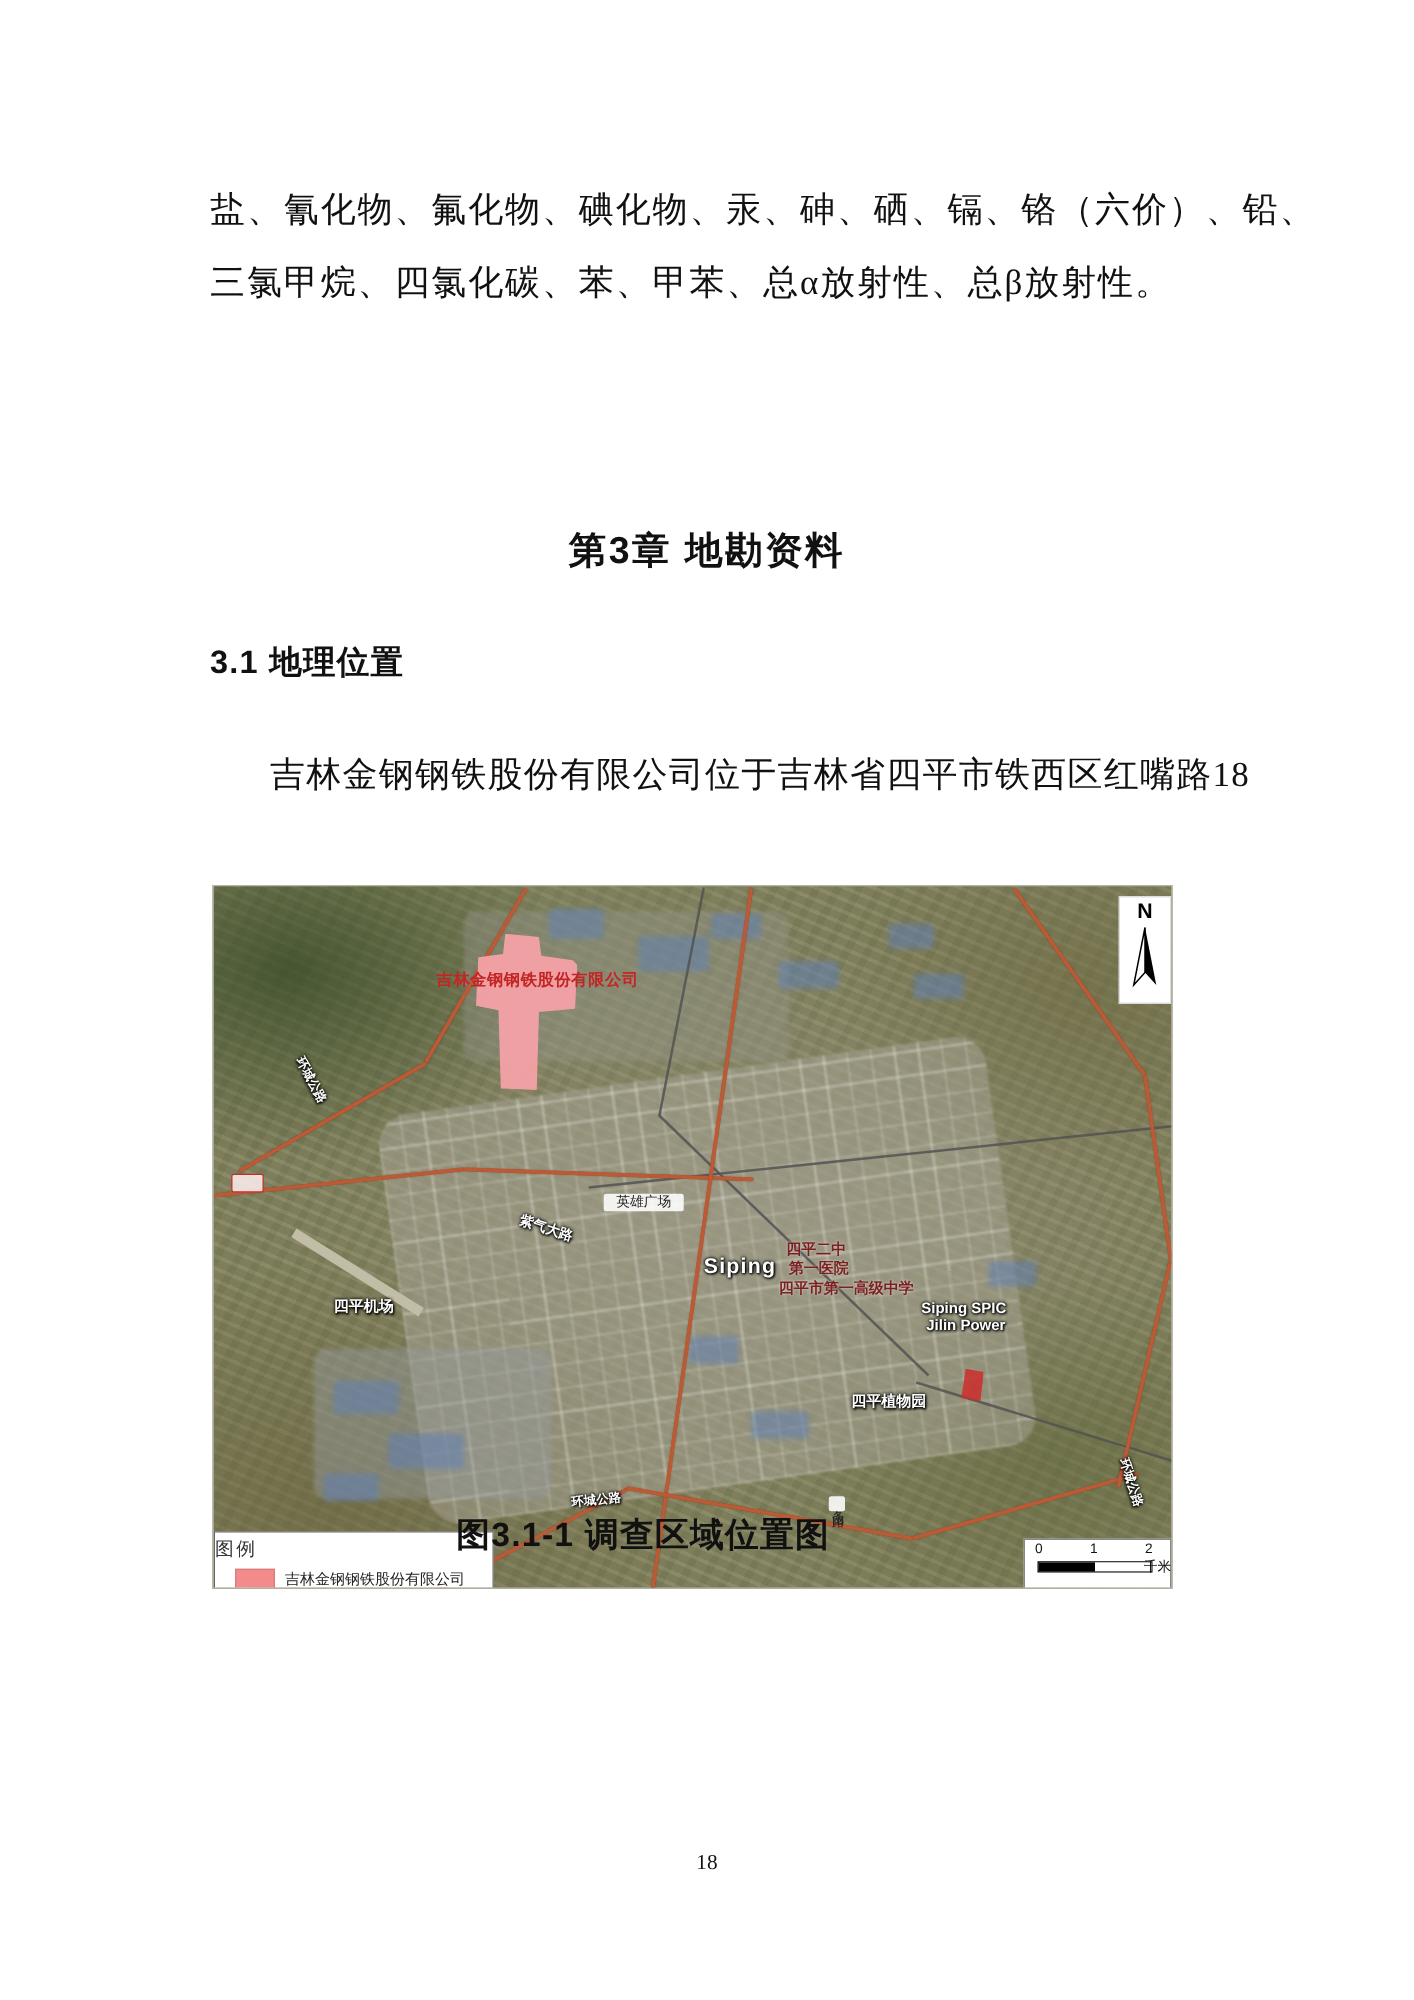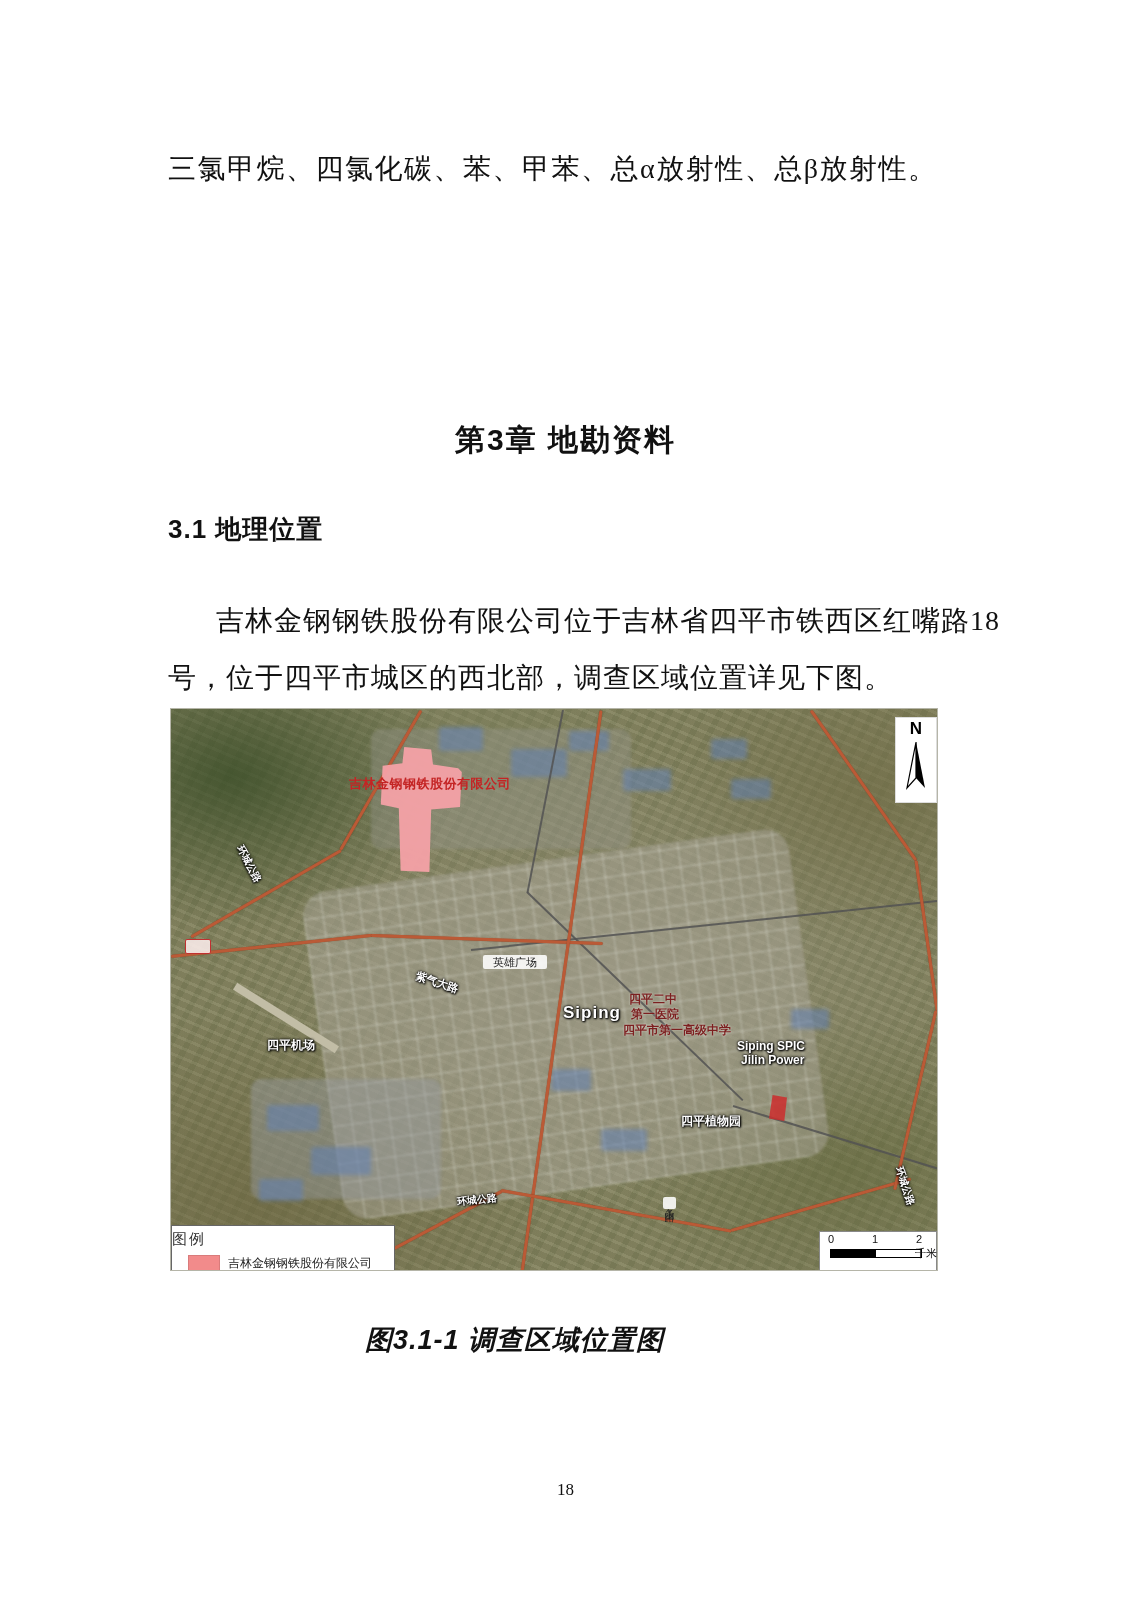--- a/index.html
+++ b/index.html
@@ -13,22 +13,22 @@
   
   .body-text{left:168px;top:140px;width:800px;font-size:28px;line-height:57.5px;letter-spacing:1.5px;}
   .body-text div{white-space:nowrap;}
   .chapter-heading{left:0;top:420px;width:1131px;text-align:center;
     font-family:"Liberation Sans","DejaVu Sans",sans-serif;font-weight:bold;font-size:30px;letter-spacing:2px;}
   .section-heading{left:168px;top:512px;
     font-family:"Liberation Sans","DejaVu Sans",sans-serif;font-weight:bold;font-size:26px;letter-spacing:1px;}
   .paragraph{left:168px;top:592px;width:800px;font-size:28px;line-height:57px;letter-spacing:1px;}
   .paragraph .indent{text-indent:48px;white-space:nowrap;}
   .paragraph div{white-space:nowrap;}
-  .figure-caption{left:0;top:1322px;width:1029px;text-align:center;
-    font-family:"Liberation Sans","DejaVu Sans",sans-serif;font-weight:bold;font-size:27px;letter-spacing:1px;font-style:italic;}
+  .figure-caption{left:0;top:1210px;width:1029px;text-align:center;
+    font-family:"Liberation Sans","DejaVu Sans",sans-serif;font-weight:bold;font-size:27px;letter-spacing:1px;}
   .page-number{left:0;top:1480px;width:1131px;text-align:center;font-size:17px;}
 
   
   .map{
     left:170px;top:708px;width:766px;height:561px;overflow:hidden;
     background-color:#83835f;border:1px solid #b5b5a8;
     background-image:
       radial-gradient(ellipse 320px 220px at 8% 12%, rgba(56,76,38,.8), transparent 70%),
       radial-gradient(ellipse 300px 220px at 92% 15%, rgba(112,108,70,.65), transparent 70%),
       radial-gradient(ellipse 420px 280px at 12% 88%, rgba(104,98,60,.6), transparent 70%),
@@ -92,29 +92,29 @@
   .scalebar .bar{position:absolute;left:10px;top:17px;width:90px;height:7px;border:1px solid #000;display:flex;}
   .scalebar .seg1{width:50%;background:#000;}
   .scalebar .seg2{width:50%;background:#fff;}
   .scalebar .unit{position:absolute;right:-1px;top:14px;font-size:11px;color:#111;
     font-family:"Liberation Sans",sans-serif;white-space:nowrap;}
 </style>
 </head>
 <body>
 
 <div class="abs body-text">
+  <div>盐、氰化物、氟化物、碘化物、汞、砷、硒、镉、铬（六价）、铅、</div>
   <div>三氯甲烷、四氯化碳、苯、甲苯、总α放射性、总β放射性。</div>
 </div>
 
 <div class="abs chapter-heading">第3章  地勘资料</div>
 <div class="abs section-heading">3.1  地理位置</div>
 
 <div class="abs paragraph">
   <div class="indent">吉林金钢钢铁股份有限公司位于吉林省四平市铁西区红嘴路18</div>
-  <div>号，位于四平市城区的西北部，调查区域位置详见下图。</div>
 </div>
 
 <div class="abs map">
 
   <div class="citygrid"></div>
   <div class="suburb" style="left:80px;top:370px;width:190px;height:120px;background:rgba(150,155,160,.45);"></div>
   <div class="suburb" style="left:200px;top:20px;width:260px;height:120px;background:rgba(150,150,140,.4);"></div>
 
   <div class="blu" style="left:268px;top:18px;width:44px;height:24px;"></div>
   <div class="blu" style="left:340px;top:40px;width:56px;height:28px;"></div>

